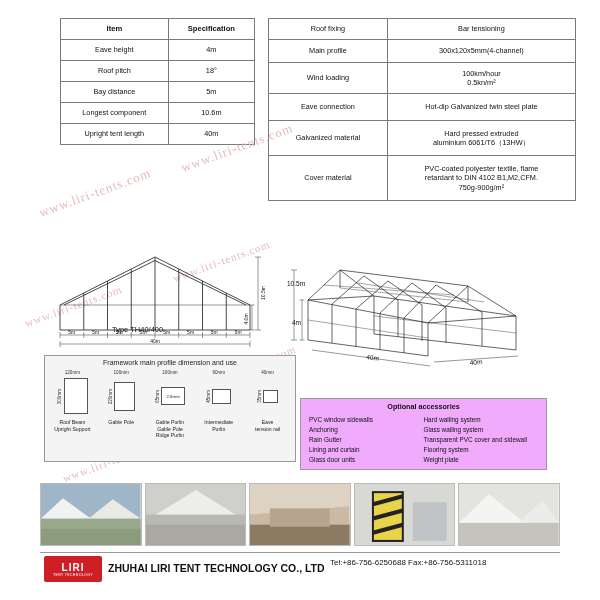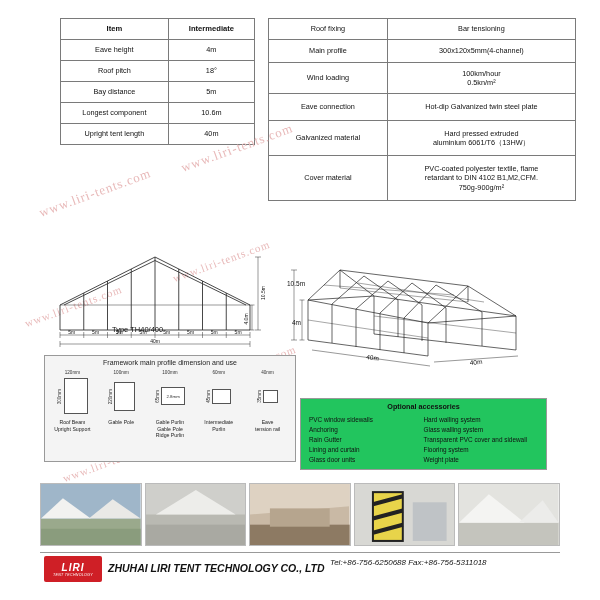--- a/index.html
+++ b/index.html
@@ -73,33 +73,33 @@
   .prof{width:44px;text-align:center;font-size:5.2px;line-height:1.15;color:#222;}
   .prof .dim-top{font-size:4.6px;color:#333;margin-bottom:1px;}
   .prof .shape-wrap{display:flex;align-items:center;justify-content:center;height:40px;}
   .prof .side-dim{font-size:4.6px;color:#333;writing-mode:vertical-rl;transform:rotate(180deg);margin-right:1px;}
   .prof .shape{border:1px solid #555;background:#fff;display:flex;align-items:center;justify-content:center;font-size:4.4px;color:#333;}
   .prof .cap{margin-top:3px;font-size:5.2px;line-height:1.2;}
 
   
   .acc-box{
     position:absolute;left:300px;top:398px;width:245px;height:70px;
-    border:1px solid #999;background:#22c55e;
+    border:1px solid #999;background:#f0abfc;
   }
   .acc-title{text-align:center;font-weight:bold;font-size:7.2px;padding-top:3px;}
   .acc-cols{display:flex;margin-top:4px;padding:0 8px;}
   .acc-col{flex:1;}
   .acc-col div{font-size:6.4px;line-height:1.55;color:#111;}
 
   
   .photos{position:absolute;left:40px;top:483px;width:520px;height:63px;display:flex;gap:3px;}
   .ph{flex:1;border:1px solid #bbb;position:relative;overflow:hidden;}
 
   
-  .footer{position:absolute;left:0;top:552px;width:600px;height:48px;font-style:italic;}
+  .footer{position:absolute;left:0;top:552px;width:600px;height:48px;}
   .logo{
     position:absolute;left:44px;top:4px;width:58px;height:26px;
     background:#cf1f26;border-radius:2px;color:#fff;
     display:flex;flex-direction:column;align-items:center;justify-content:center;
   }
   .logo .l1{font-size:10px;font-weight:bold;letter-spacing:1px;}
   .logo .l2{font-size:3.6px;letter-spacing:.3px;}
   .company{position:absolute;left:108px;top:10px;font-size:10.5px;font-weight:bold;color:#111;}
   .contact{position:absolute;left:330px;top:5px;font-size:8px;line-height:1.5;color:#111;}
   .contact .blue{color:#1c3fa8;}
@@ -107,21 +107,21 @@
 </style>
 </head>
 <body>
 
 <div class="page">
 
   <table class="spec left-table">
     <tbody>
         <tr>
       <td class="hdr">Item</td>
-      <td class="hdr">Intermediate</td>
+      <td class="hdr">Specification</td>
     </tr>
     <tr>
       <td>Eave height</td>
       <td>4m</td>
     </tr>
     <tr>
       <td>Roof pitch</td>
       <td>18°</td>
     </tr>
     <tr>

